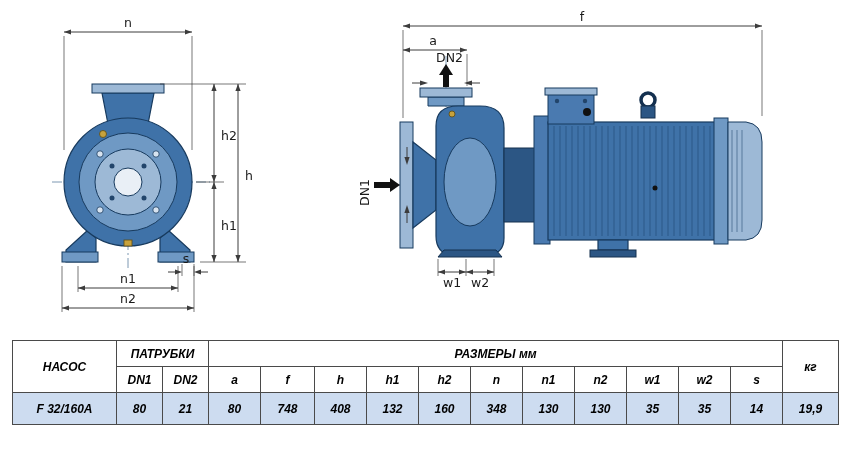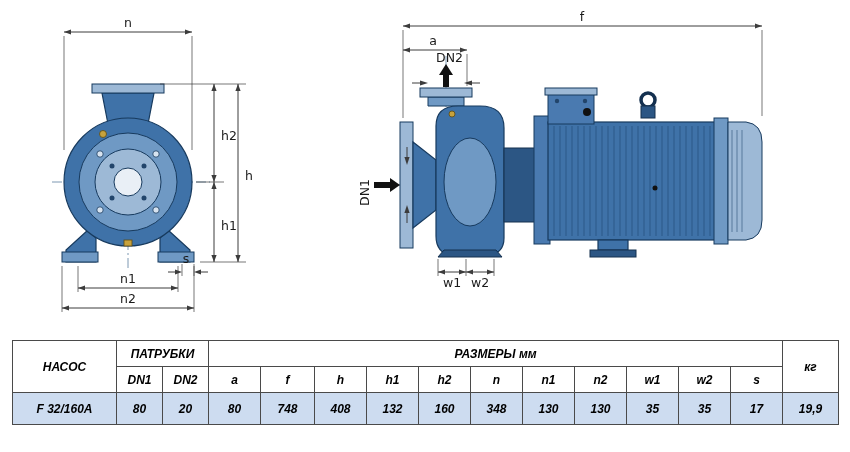--- a/index.html
+++ b/index.html
@@ -290,29 +290,29 @@
         <th>n2</th>
         <th>w1</th>
         <th>w2</th>
         <th>s</th>
       </tr>
     </thead>
     <tbody>
       <tr class="data-row">
         <td>F 32/160A</td>
         <td>80</td>
-        <td>20</td>
+        <td>21</td>
         <td>80</td>
         <td>748</td>
         <td>408</td>
         <td>132</td>
         <td>160</td>
         <td>348</td>
         <td>130</td>
         <td>130</td>
         <td>35</td>
         <td>35</td>
-        <td>17</td>
+        <td>14</td>
         <td>19,9</td>
       </tr>
     </tbody>
   </table>
 </div>
 
 </body></html>

